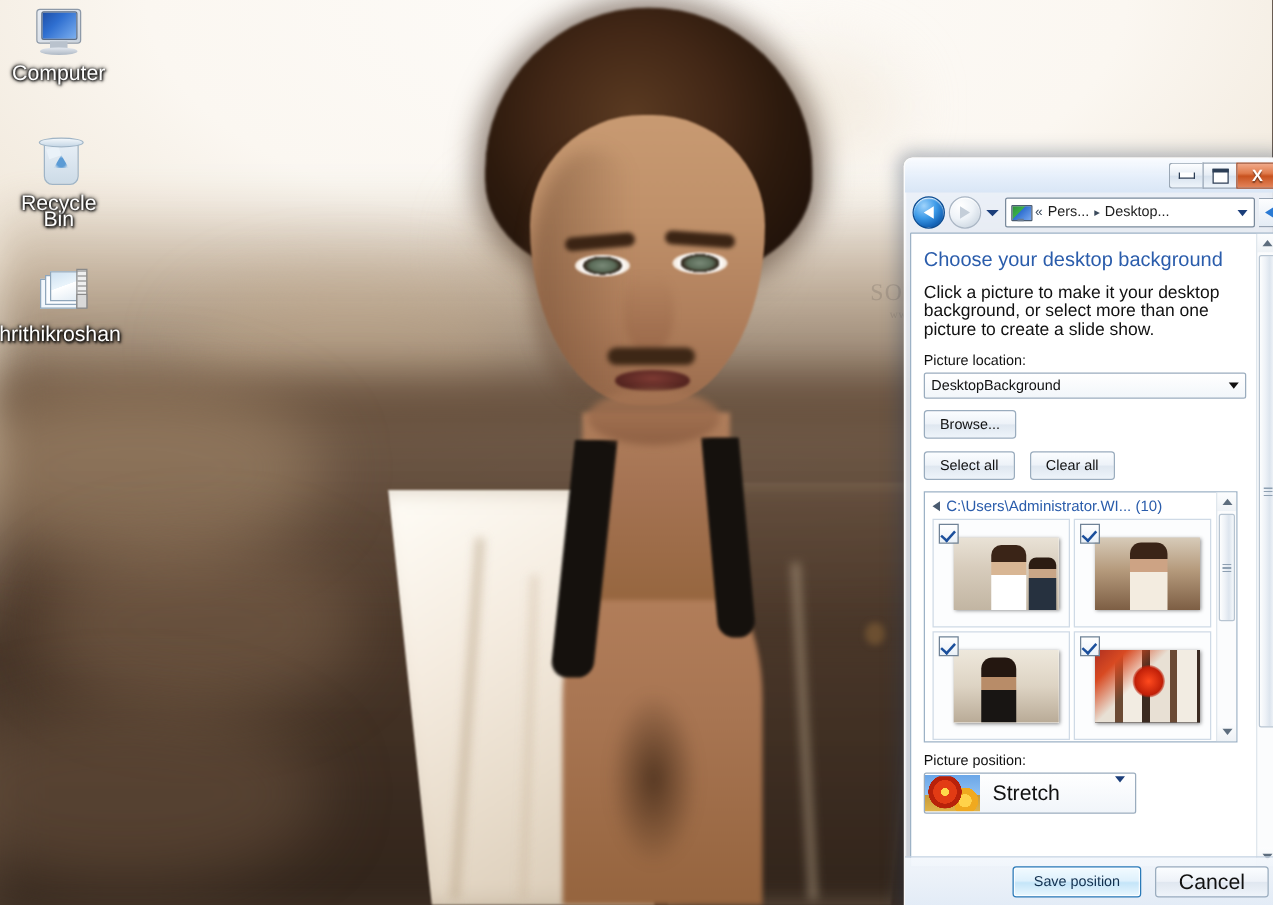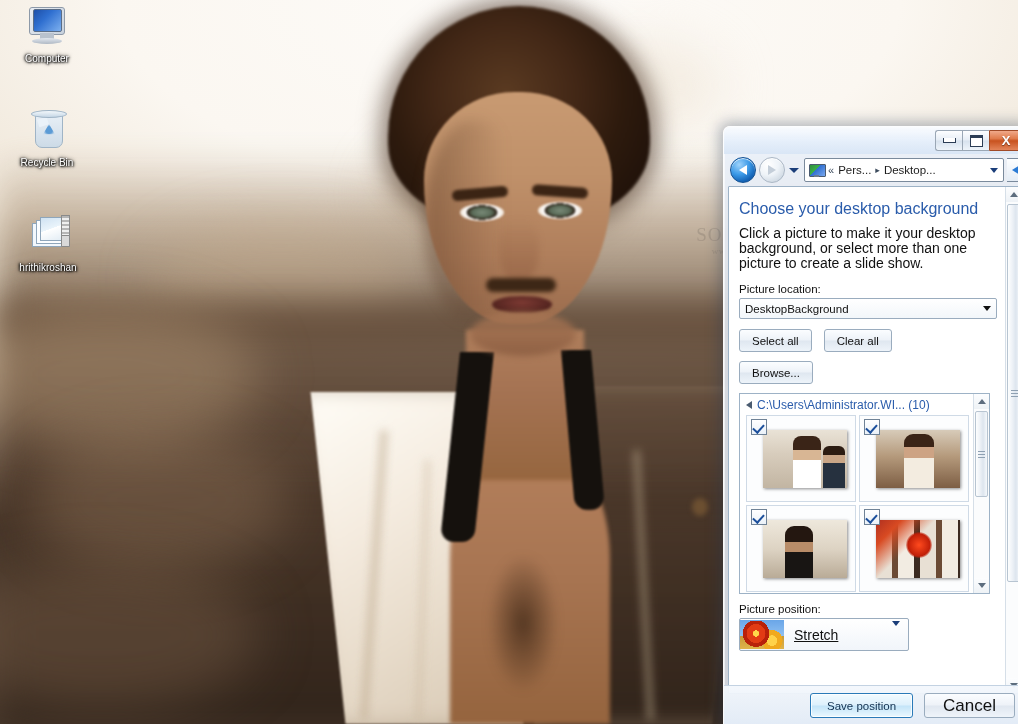--- a/index.html
+++ b/index.html
@@ -93,21 +93,21 @@
     box-shadow:inset 10px 0 18px rgba(160,140,115,.4);
   }
   .shirt-fold-a{left:70px;top:430px;width:8px;height:290px;background:rgba(190,170,142,.55);filter:blur(4px);transform:rotate(4deg);}
   .shirt-fold-b{left:120px;top:460px;width:6px;height:260px;background:rgba(200,180,152,.45);filter:blur(4px);transform:rotate(2deg);}
   .shirt-fold-c{left:340px;top:450px;width:7px;height:270px;background:rgba(190,170,142,.5);filter:blur(4px);transform:rotate(-3deg);}
   .shirt-spot{left:392px;top:498px;width:16px;height:18px;background:rgba(120,88,52,.75);border-radius:50%;filter:blur(2.5px);}
 
   
   .desk-icon{
     position:absolute;width:86px;text-align:center;
-    color:#fff;font-size:10px;line-height:13px;
+    color:#fff;font-size:17px;line-height:13px;
     text-shadow:1px 1px 2px #000, 0 0 4px #000, -1px 0 2px #000;
     cursor:default;
   }
   .desk-icon .glyph{width:48px;height:44px;margin:0 auto 2px;position:relative;}
   .desk-icon .cap{display:inline-block;padding:0 2px;}
 
   
   .ic-monitor{position:absolute;left:6px;top:1px;width:34px;height:26px;border-radius:3px;
      background:linear-gradient(135deg,#e9edf3 0%,#c9d2dd 100%);border:1px solid #8d99a8;}
   .ic-screen{position:absolute;left:10px;top:3px;width:27px;height:21px;border-radius:2px;
@@ -261,21 +261,21 @@
   
   .ppbox{margin-top:9px;}
   .ppcombo{margin-top:3px;width:168px;height:31px;display:flex;align-items:center;
     border:1px solid #9aacbe;border-radius:2px;background:linear-gradient(180deg,#ffffff,#f1f5fa);}
   .ppthumb{width:44px;height:29px;margin:0;flex:0 0 auto;overflow:hidden;position:relative;
     background:linear-gradient(180deg,#6aa6e8 0%,#8fc0f2 55%,#c79a3a 56%,#e0b44a 100%);}
   .ppthumb:after{content:"";position:absolute;left:2px;top:1px;width:28px;height:26px;
     background:radial-gradient(circle at 50% 48%, #ffd84a 0 16%, #e23b14 17% 48%, #b8210a 49% 68%, rgba(184,33,10,0) 69%);}
   .ppthumb:before{content:"";position:absolute;left:24px;top:8px;width:20px;height:21px;
     background:radial-gradient(circle at 40% 60%, #ffd24a 0 30%, #f0a91e 31% 60%, rgba(240,169,30,0) 61%);}
-  .pplabel{font-size:14px;color:#111;padding-left:10px;text-decoration:underline;}
+  .pplabel{font-size:17px;color:#111;padding-left:10px;}
   .ppcaret{margin-left:auto;margin-right:8px;}
 
   
   .cmdbar{position:absolute;left:0;right:0;bottom:0;height:39px;
     background:linear-gradient(180deg, rgba(243,247,252,.95), rgba(228,237,248,.95));
     border-top:1px solid #c3d2e2;display:flex;align-items:center;justify-content:flex-end;
     gap:11px;padding-right:12px;}
   .btn-primary{height:23px;padding:0 16px;font-size:11.5px;color:#11304f;
     border:1px solid #2a7ab8;border-radius:3px;display:inline-flex;align-items:center;justify-content:center;
     background:linear-gradient(180deg,#f2fbff 0%,#ddf0fc 48%,#c3e4f8 52%,#eaf8ff 100%);
@@ -415,27 +415,27 @@
 
       <h1 class="h1">Choose your desktop background</h1>
       <p class="desc">Click a picture to make it your desktop background, or select more than one picture to create a slide show.</p>
 
       <div class="lbl">Picture location:</div>
       <div class="combo">
         <span>DesktopBackground</span>
         <span class="caret-dn2"></span>
       </div>
 
+      <div class="btnrow" style="margin-top:9px;">
+        <div class="btn">Browse...</div>
+      </div>
+
       <div class="btnrow" style="margin-top:10px;">
         <div class="btn">Select all</div>
         <div class="btn">Clear all</div>
-      </div>
-
-      <div class="btnrow" style="margin-top:9px;">
-        <div class="btn">Browse...</div>
       </div>
 
       <div class="groupbox">
         <div class="gb-inner">
           <div class="gb-head">
             <span class="tri"></span>
             <span class="gb-title">C:\Users\Administrator.WI... (10)</span>
           </div>
           <div class="thumbs">
             <div class="thumb">

